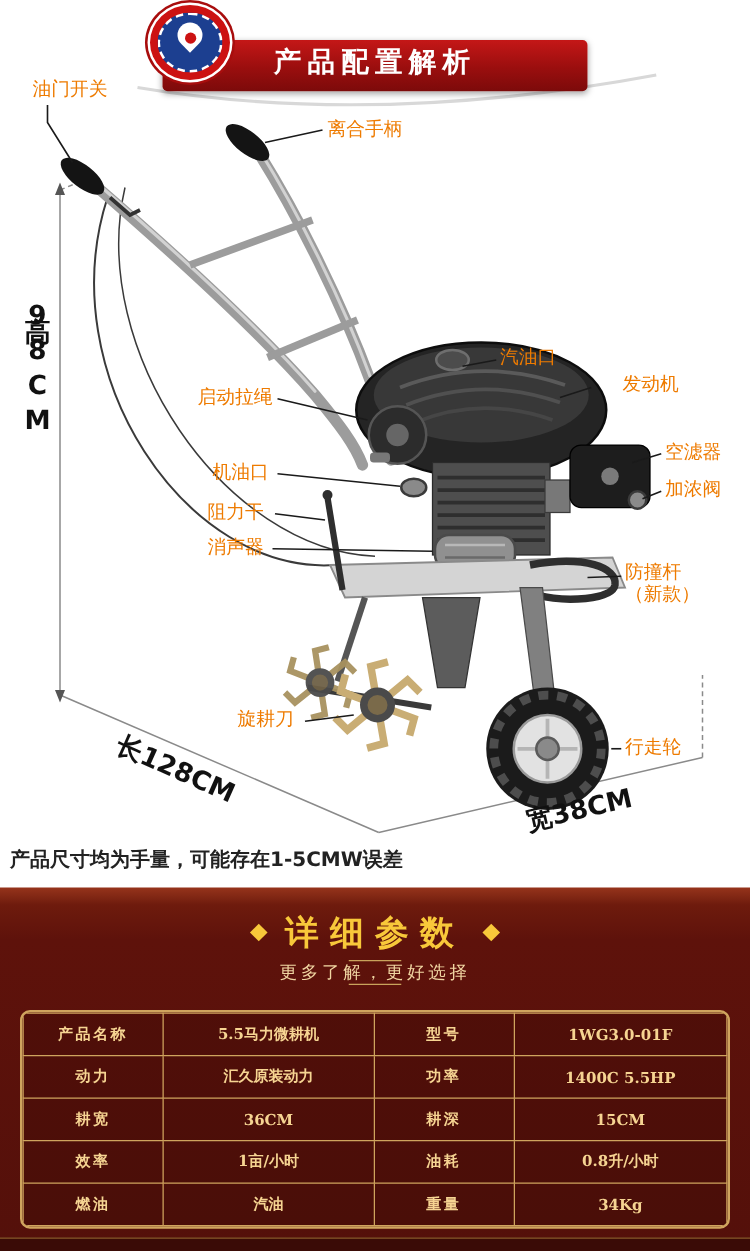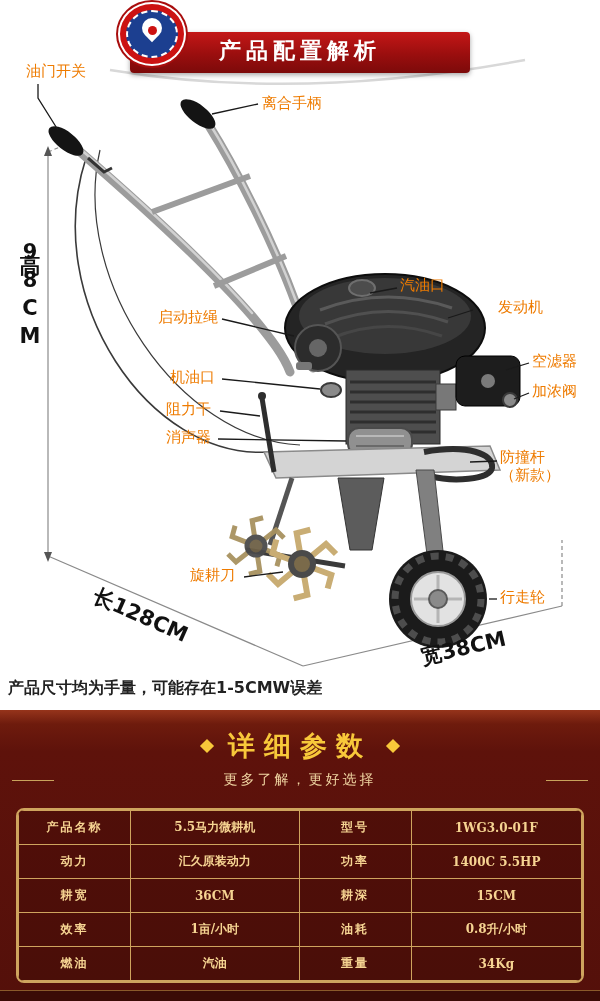--- a/index.html
+++ b/index.html
@@ -42,21 +42,21 @@
   
   .bottom{position:absolute;left:0;top:710px;width:600px;height:291px;
           background:linear-gradient(180deg,#96341b 0px,#6e1b0d 14px,#5e120b 42px,#54100a 100%);
           box-sizing:border-box;padding-top:18px;}
   .title-row{height:36px;display:flex;align-items:center;justify-content:center;}
   .title-row h2{margin:0;color:#f8c83a;font-size:27px;font-weight:bold;
                 letter-spacing:9px;font-family:"DejaVu Serif","Liberation Serif",serif;}
   .wing{display:inline-block;width:10px;height:10px;background:#f8c83a;
         transform:rotate(45deg);margin:0 16px;}
   .subtitle-row{margin-top:4px;height:24px;display:flex;align-items:center;
-                justify-content:space-between;color:#f0d5a2;font-size:14px;letter-spacing:3px;}
+                justify-content:flex-start;color:#f0d5a2;font-size:14px;letter-spacing:3px;flex-direction:column;}
   .sline{display:inline-block;width:42px;height:1px;background:#c9a35c;margin:0 12px;}
 
   .table-wrap{margin:16px 16px 0;border:2px solid #cfa45e;border-radius:8px;
               overflow:hidden;background:rgba(0,0,0,0.12);}
   table.specs{width:100%;border-collapse:collapse;}
   table.specs td{border:1px solid #cfa45e;height:33px;text-align:center;
                  color:#f6d492;font-size:12px;font-weight:bold;padding:0 4px;
                  font-family:"DejaVu Serif","Liberation Serif",serif;}
   td.lbl{width:112px;letter-spacing:2px;}
   td.val{width:172px;}

